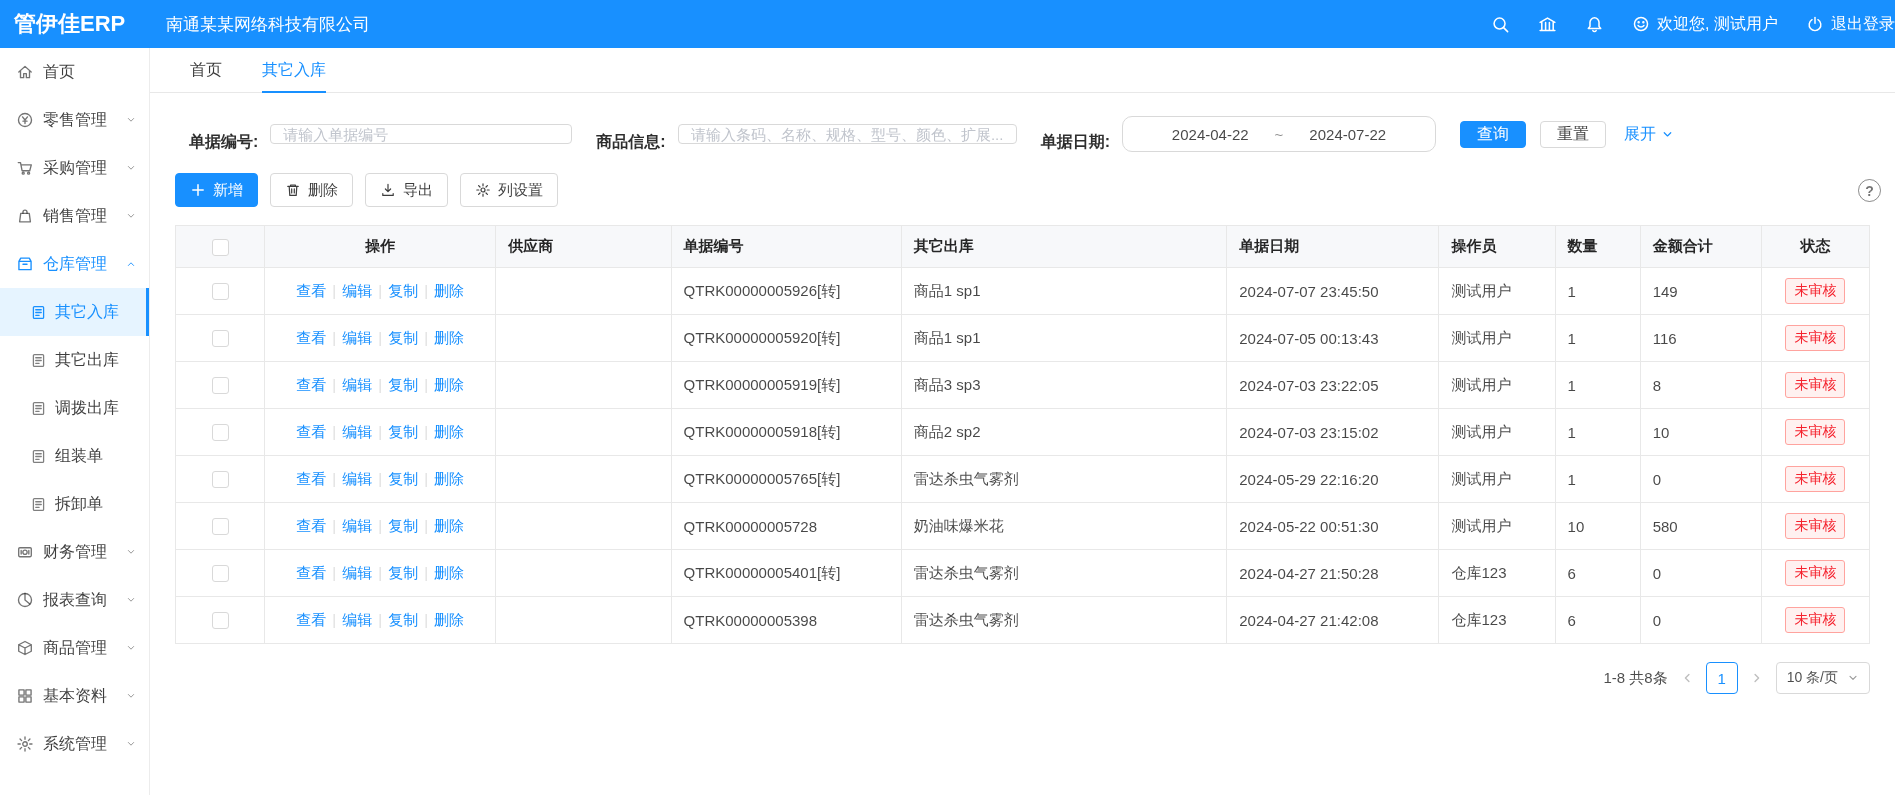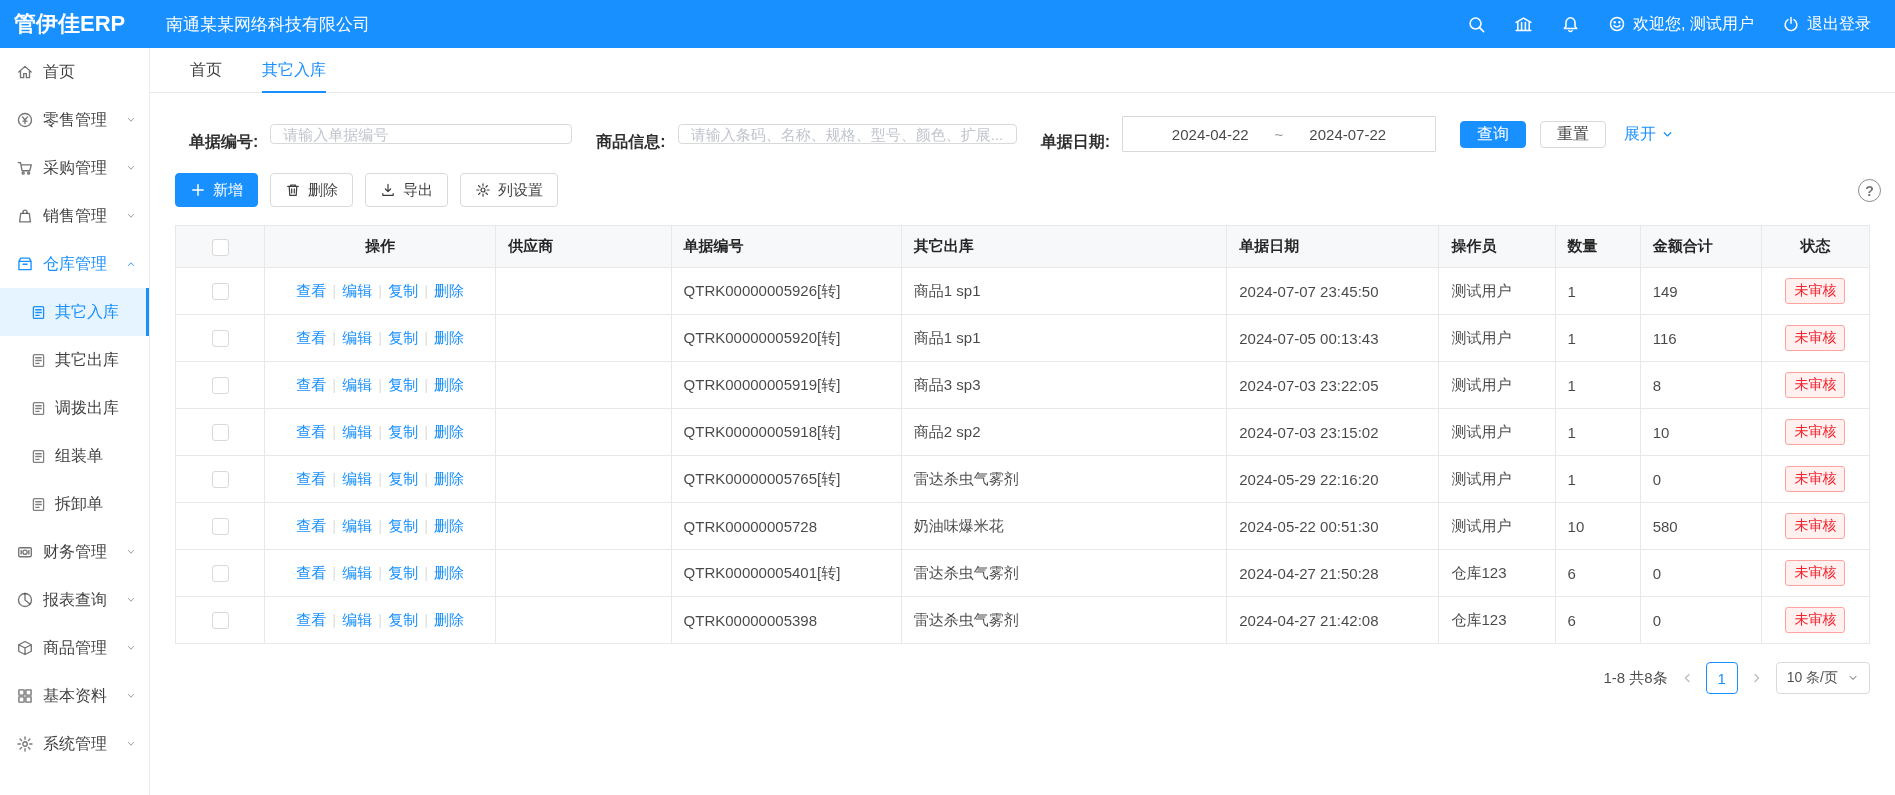--- a/index.html
+++ b/index.html
@@ -13,21 +13,21 @@
   }
   svg { display: block; }
 
   
   .topbar {
     height: 48px; background: var(--primary, #1890ff);
     display: flex; align-items: center; color: #fff;
   }
   .logo { width: 150px; flex: none; font-size: 22px; font-weight: bold; padding-left: 14px; white-space: nowrap; }
   .company { font-size: 17px; margin-left: 16px; white-space: nowrap; font-family: Liberation Serif, serif; }
-  .topbar-right { margin-left: auto; display: flex; align-items: center; gap: 28px; padding-right: 24px; }
+  .topbar-right { margin-left: auto; display: flex; align-items: center; gap: 28px; }
   .top-icon { width: 19px; height: 19px; cursor: pointer; color: #fff; }
   .top-icon svg { width: 100%; height: 100%; }
   .top-link { display: flex; align-items: center; gap: 7px; cursor: pointer; font-size: 16px; white-space: nowrap; }
   .top-link .top-icon { width: 18px; height: 18px; }
 
   
   .layout { display: flex; height: calc(100% - 48px); }
   .sidebar { width: 150px; flex: none; background: #fff; border-right: 1px solid #ececec; overflow: hidden; }
   .side-item {
     height: 48px; display: flex; align-items: center;
@@ -64,24 +64,24 @@
   
   .filters { display: flex; align-items: center; padding: 22px 25px 0 39px; white-space: nowrap; }
   .f-label { font-weight: 600; color: rgba(0,0,0,0.82); margin-right: 12px; margin-top: 17px; }
   .f-input {
     height: 20px; border: 1px solid #d9d9d9; border-radius: 4px;
     padding: 0 12px; font-size: 15px; color: rgba(0,0,0,0.72); background: #fff; outline: none;
     font-family: "Liberation Sans", "DejaVu Sans", sans-serif;
   }
   .f-input::placeholder { color: #c0c4cc; }
   .input-bill { width: 302px; }
-  .input-product { width: 339px; }
+  .input-product { width: 339px; text-align: center; }
   .ml24 { margin-left: 24px; }
   .date-range {
-    width: 314px; height: 36px; border: 1px solid #d9d9d9; border-radius: 1px;
+    width: 314px; height: 36px; border: 1px solid #d9d9d9; border-radius: 10px;
     display: flex; align-items: center; justify-content: center; gap: 26px;
     font-size: 15px; color: rgba(0,0,0,0.72); cursor: pointer;
   }
   .date-sep { color: rgba(0,0,0,0.45); }
   .btn {
     height: 27px; border: 1px solid #d9d9d9; border-radius: 4px; background: #fff;
     color: rgba(0,0,0,0.76); font-size: 16px; padding: 0 16px; cursor: pointer;
     display: inline-flex; align-items: center; justify-content: center; gap: 7px;
     font-family: "Liberation Sans", "DejaVu Sans", sans-serif; white-space: nowrap;
   }

